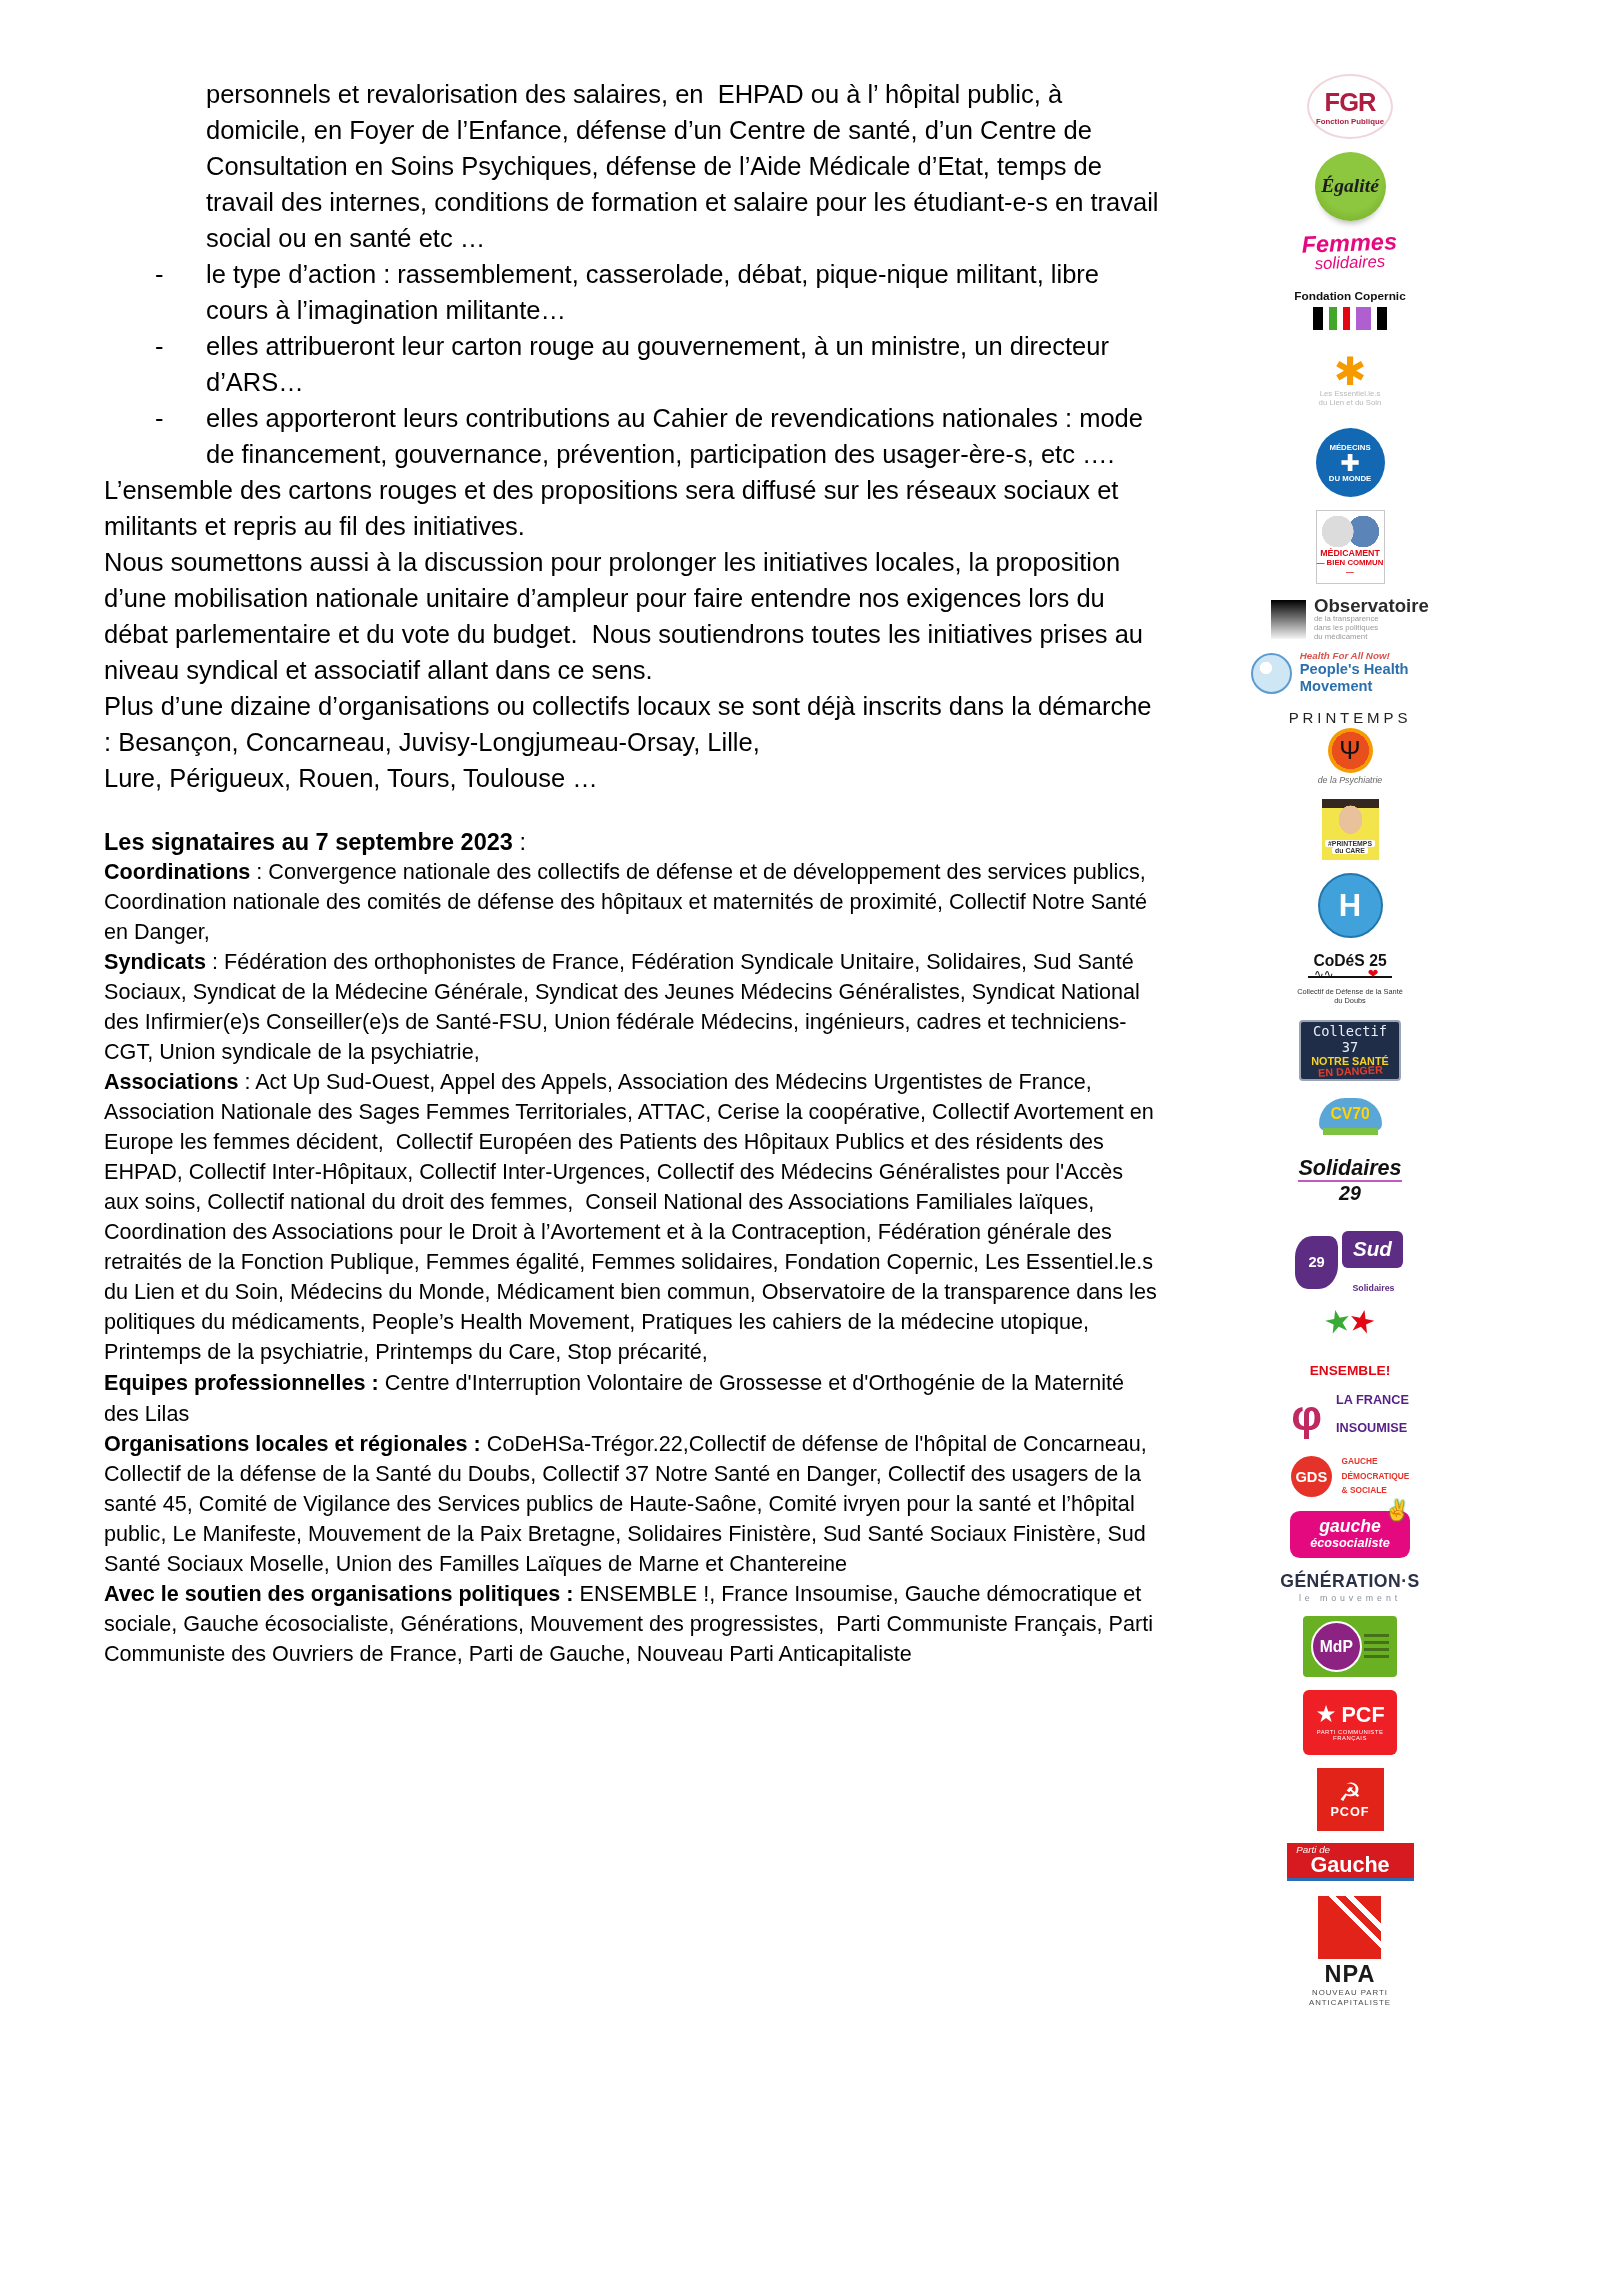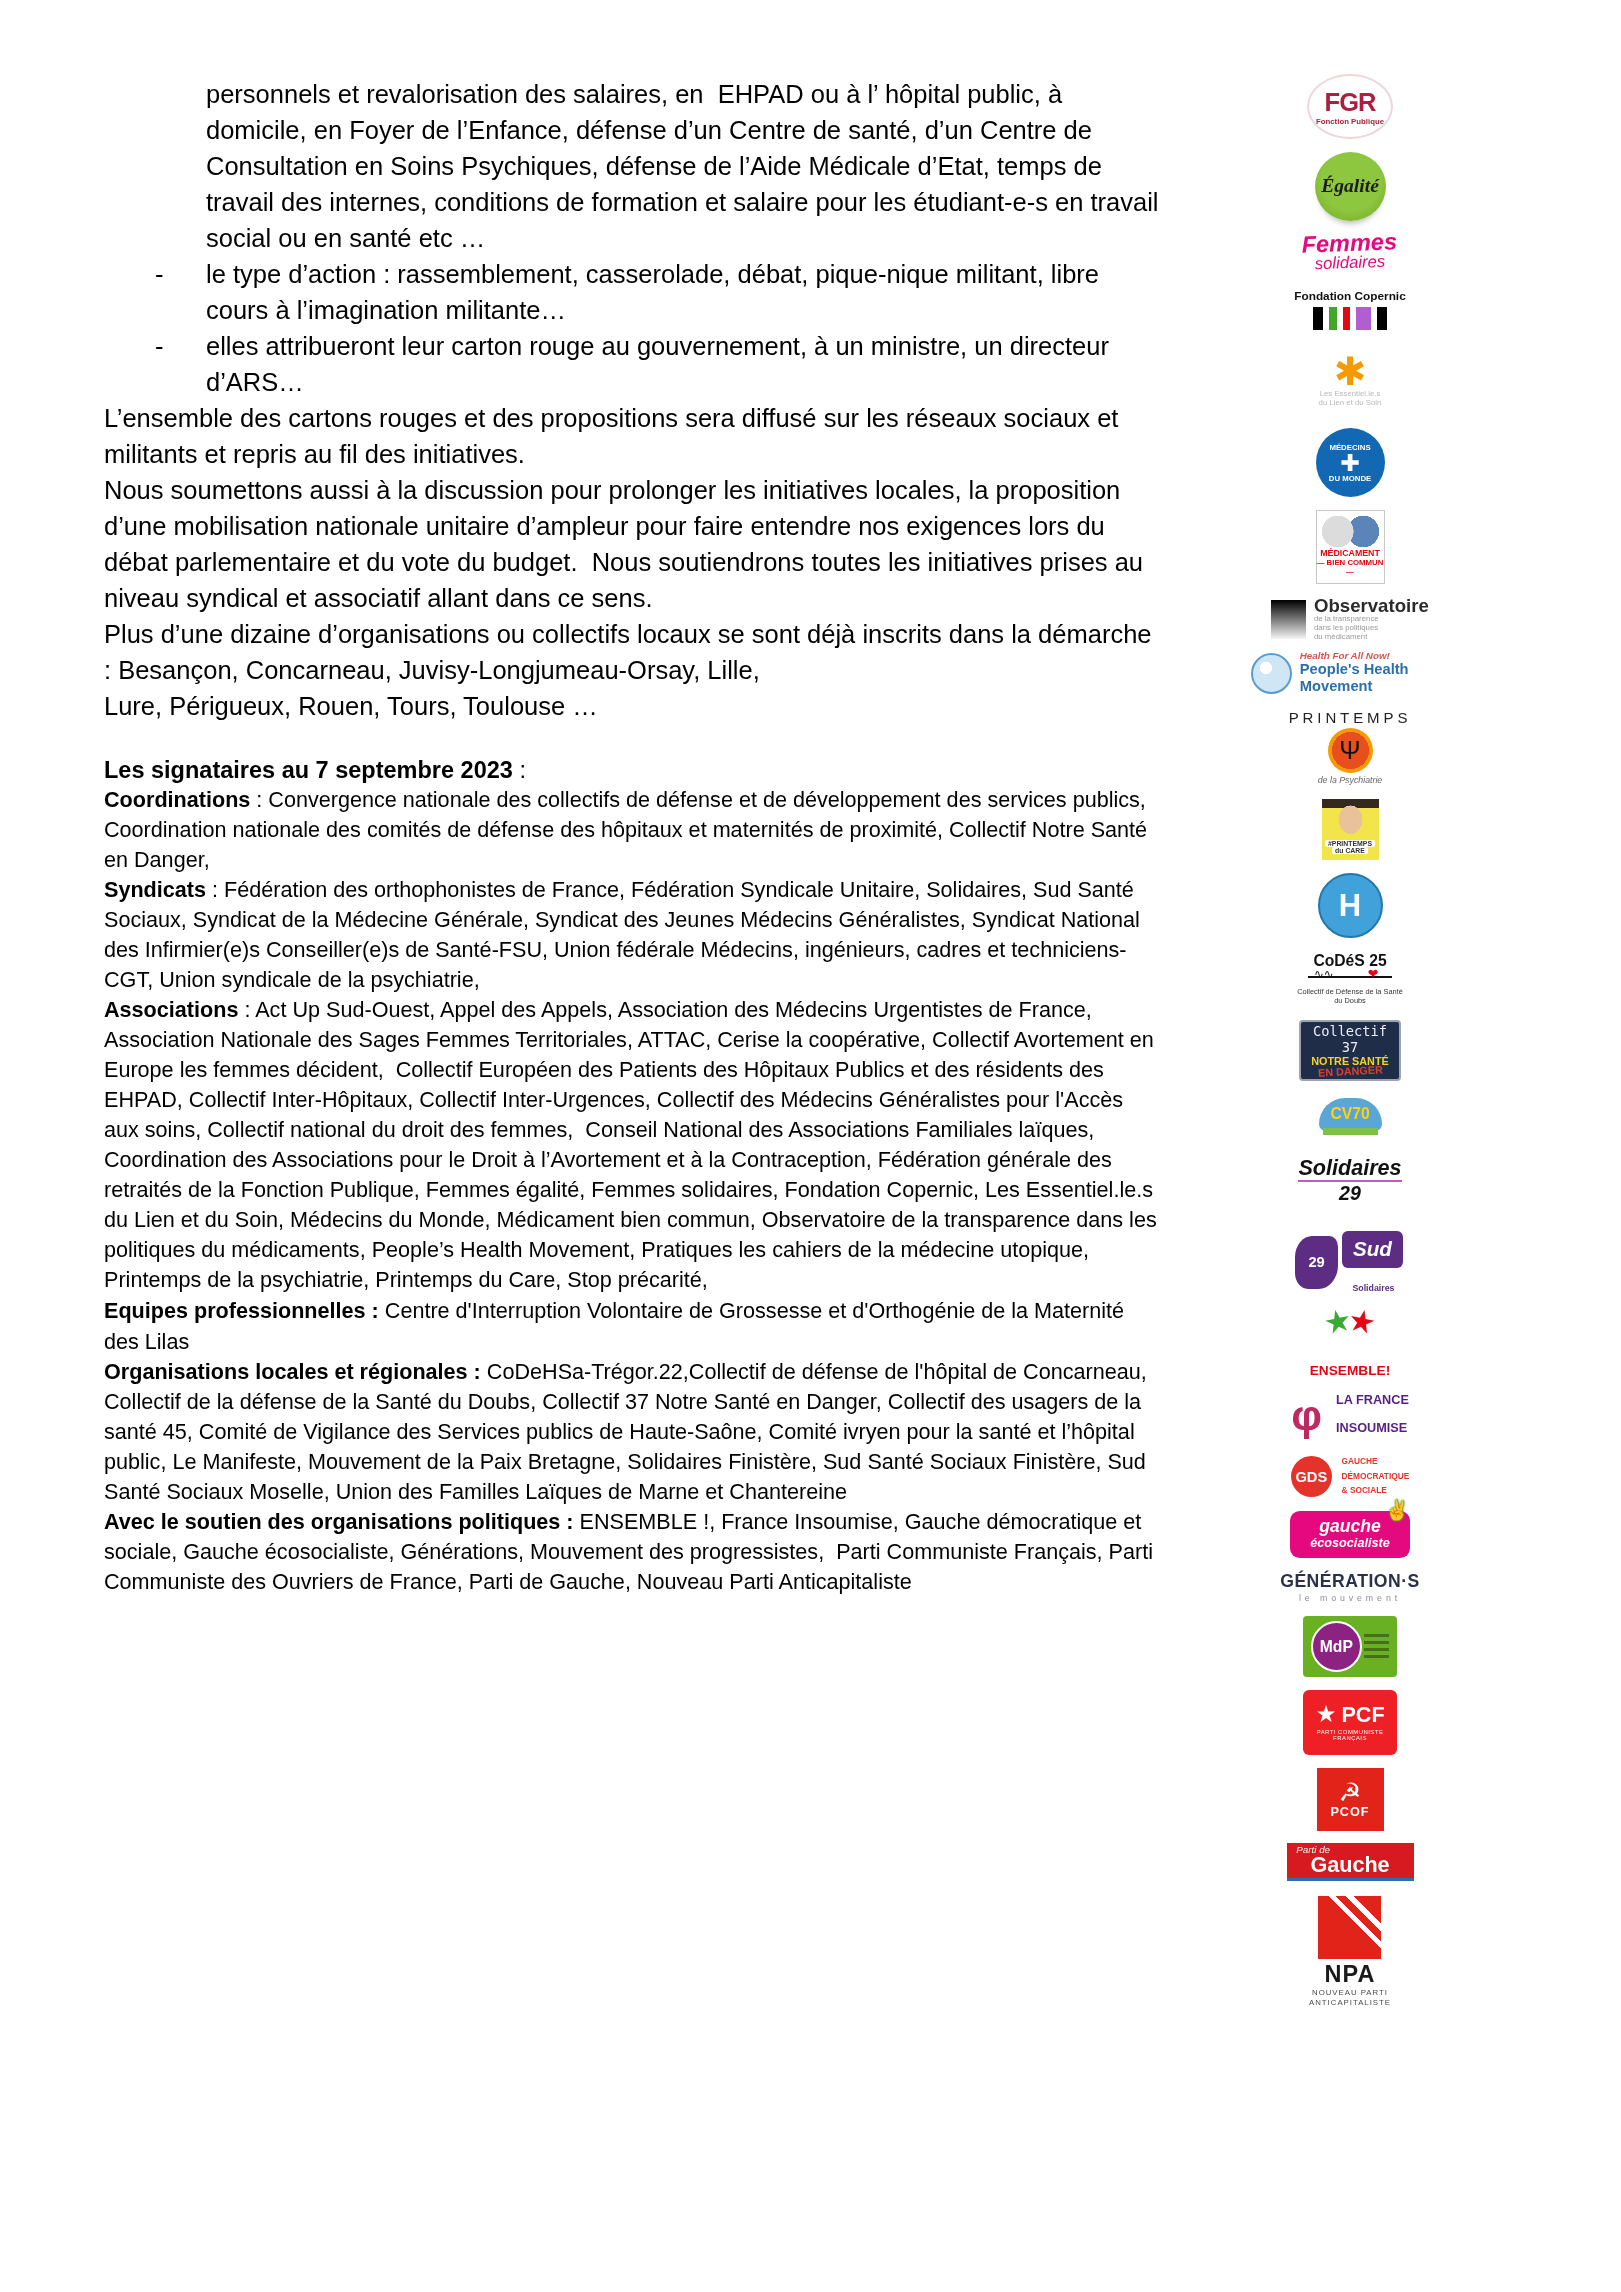--- a/index.html
+++ b/index.html
@@ -172,20 +172,21 @@
 </head>
 <body>
 
 <div class="page">
 
   <main class="content">
     <div>
       <p class="bullet">personnels et revalorisation des salaires, en  EHPAD ou à l’ hôpital public, à domicile, en Foyer de l’Enfance, défense d’un Centre de santé, d’un Centre de Consultation en Soins Psychiques, défense de l’Aide Médicale d’Etat, temps de travail des internes, conditions de formation et salaire pour les étudiant-e-s en travail social ou en santé etc …</p>
       <p class="bullet dash">le type d’action : rassemblement, casserolade, débat, pique-nique militant, libre cours à l’imagination militante…</p>
       <p class="bullet dash">elles attribueront leur carton rouge au gouvernement, à un ministre, un directeur d’ARS…</p>
+      <p class="bullet dash">elles apporteront leurs contributions au Cahier de revendications nationales : mode de financement, gouvernance, prévention, participation des usager-ère-s, etc ….</p>
     </div>
 
     <p class="para">L’ensemble des cartons rouges et des propositions sera diffusé sur les réseaux sociaux et militants et repris au fil des initiatives.</p>
     <p class="para gap-2">Nous soumettons aussi à la discussion pour prolonger les initiatives locales, la proposition d’une mobilisation nationale unitaire d’ampleur pour faire entendre nos exigences lors du débat parlementaire et du vote du budget.  Nous soutiendrons toutes les initiatives prises au niveau syndical et associatif allant dans ce sens.</p>
     <p class="para gap-1">Plus d’une dizaine d’organisations ou collectifs locaux se sont déjà inscrits dans la démarche : Besançon, Concarneau, Juvisy-Longjumeau-Orsay, Lille,
 Lure, Périgueux, Rouen, Tours, Toulouse …</p>
 
     <h2 class="sig-heading"><b>Les signataires au 7 septembre 2023</b><span> :</span></h2>
 
     <div id="signatories">

